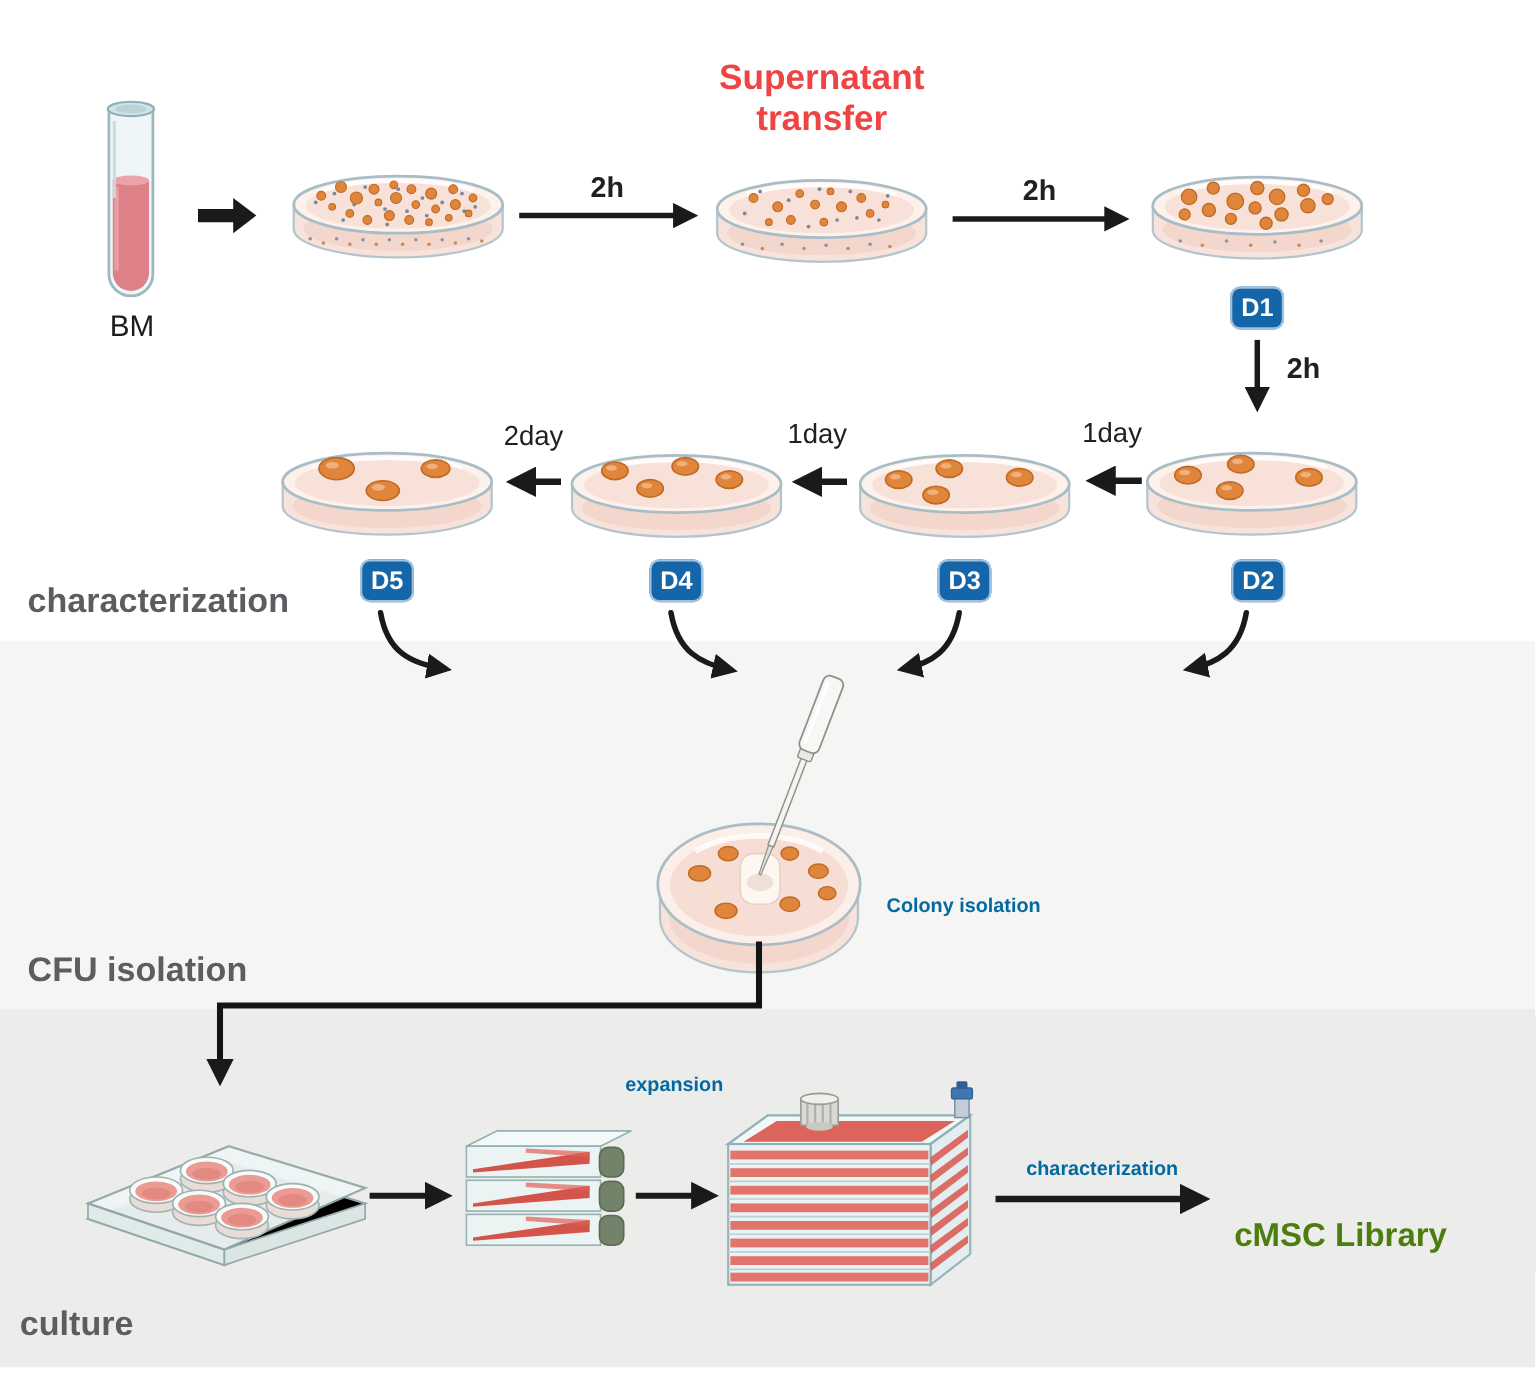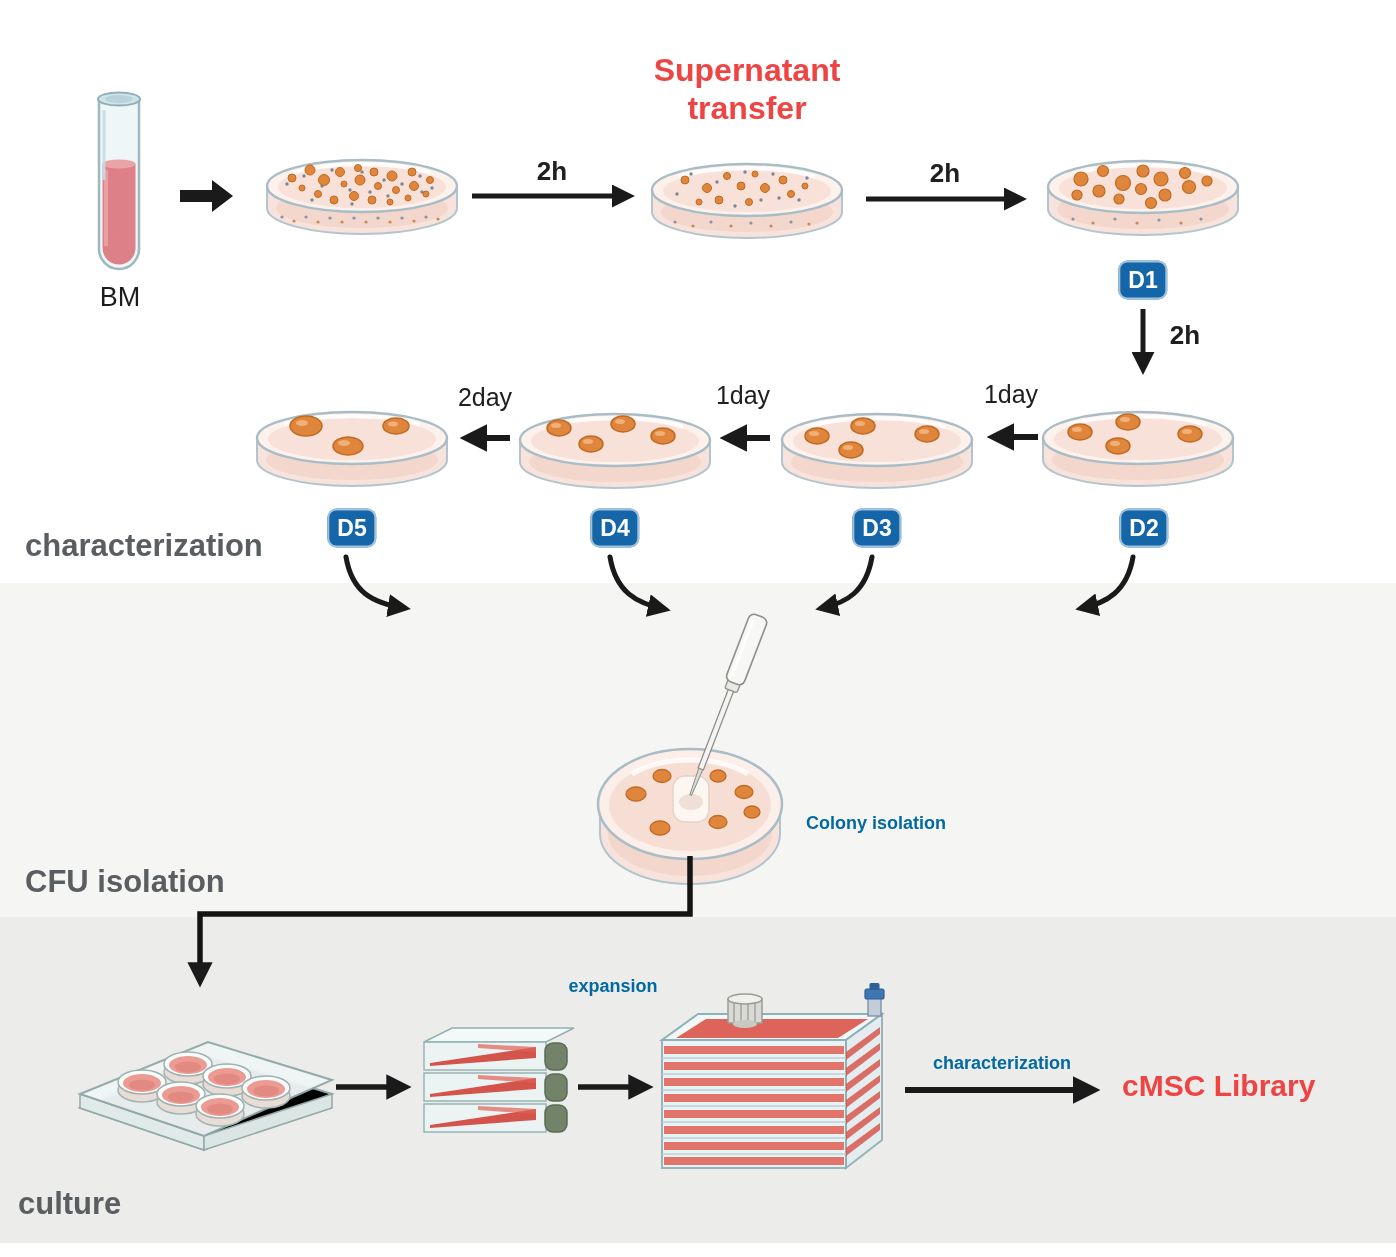--- a/index.html
+++ b/index.html
@@ -9,21 +9,21 @@
   #sec-cfu{top:583px;height:334px;background:#f5f5f4;}
   #sec-culture{top:917px;height:326px;background:#ececeb;}
   #diagram-svg{position:absolute;left:0;top:0;z-index:2;}
   .lbl{position:absolute;z-index:3;color:#1e1e1e;white-space:nowrap;}
   .center{transform:translate(-50%,-50%);}
   .time{font-size:26px;font-weight:700;color:#202020;}
   .day{font-size:25px;font-weight:500;color:#202020;}
   .cap{font-size:32px;font-weight:700;color:#ef4444;}
   .semi{font-size:18px;font-weight:600;color:#0369a1;}
   .sec-lbl{font-size:31px;font-weight:600;color:#5b5e61;}
-  .big{font-size:30px;font-weight:700;color:#ef4444;}
+  .big{font-size:30px;font-weight:700;color:#4d7c0f;margin-top:38px;}
   .bm{font-size:27px;font-weight:400;color:#1c1c1c;}
   .wrap2{white-space:normal;width:210px;text-align:center;line-height:1.2;}
   .badge{position:absolute;z-index:3;transform:translate(-50%,-50%);background:#1566a8;color:#ffffff;
          font-size:23px;font-weight:700;padding:6px 10px;border-radius:9px;min-width:28px;
          text-align:center;box-shadow:0 0 0 2px rgba(255,255,255,0.6) inset;}
 </style>
 </head>
 <body>
 
 <div id="stage">

